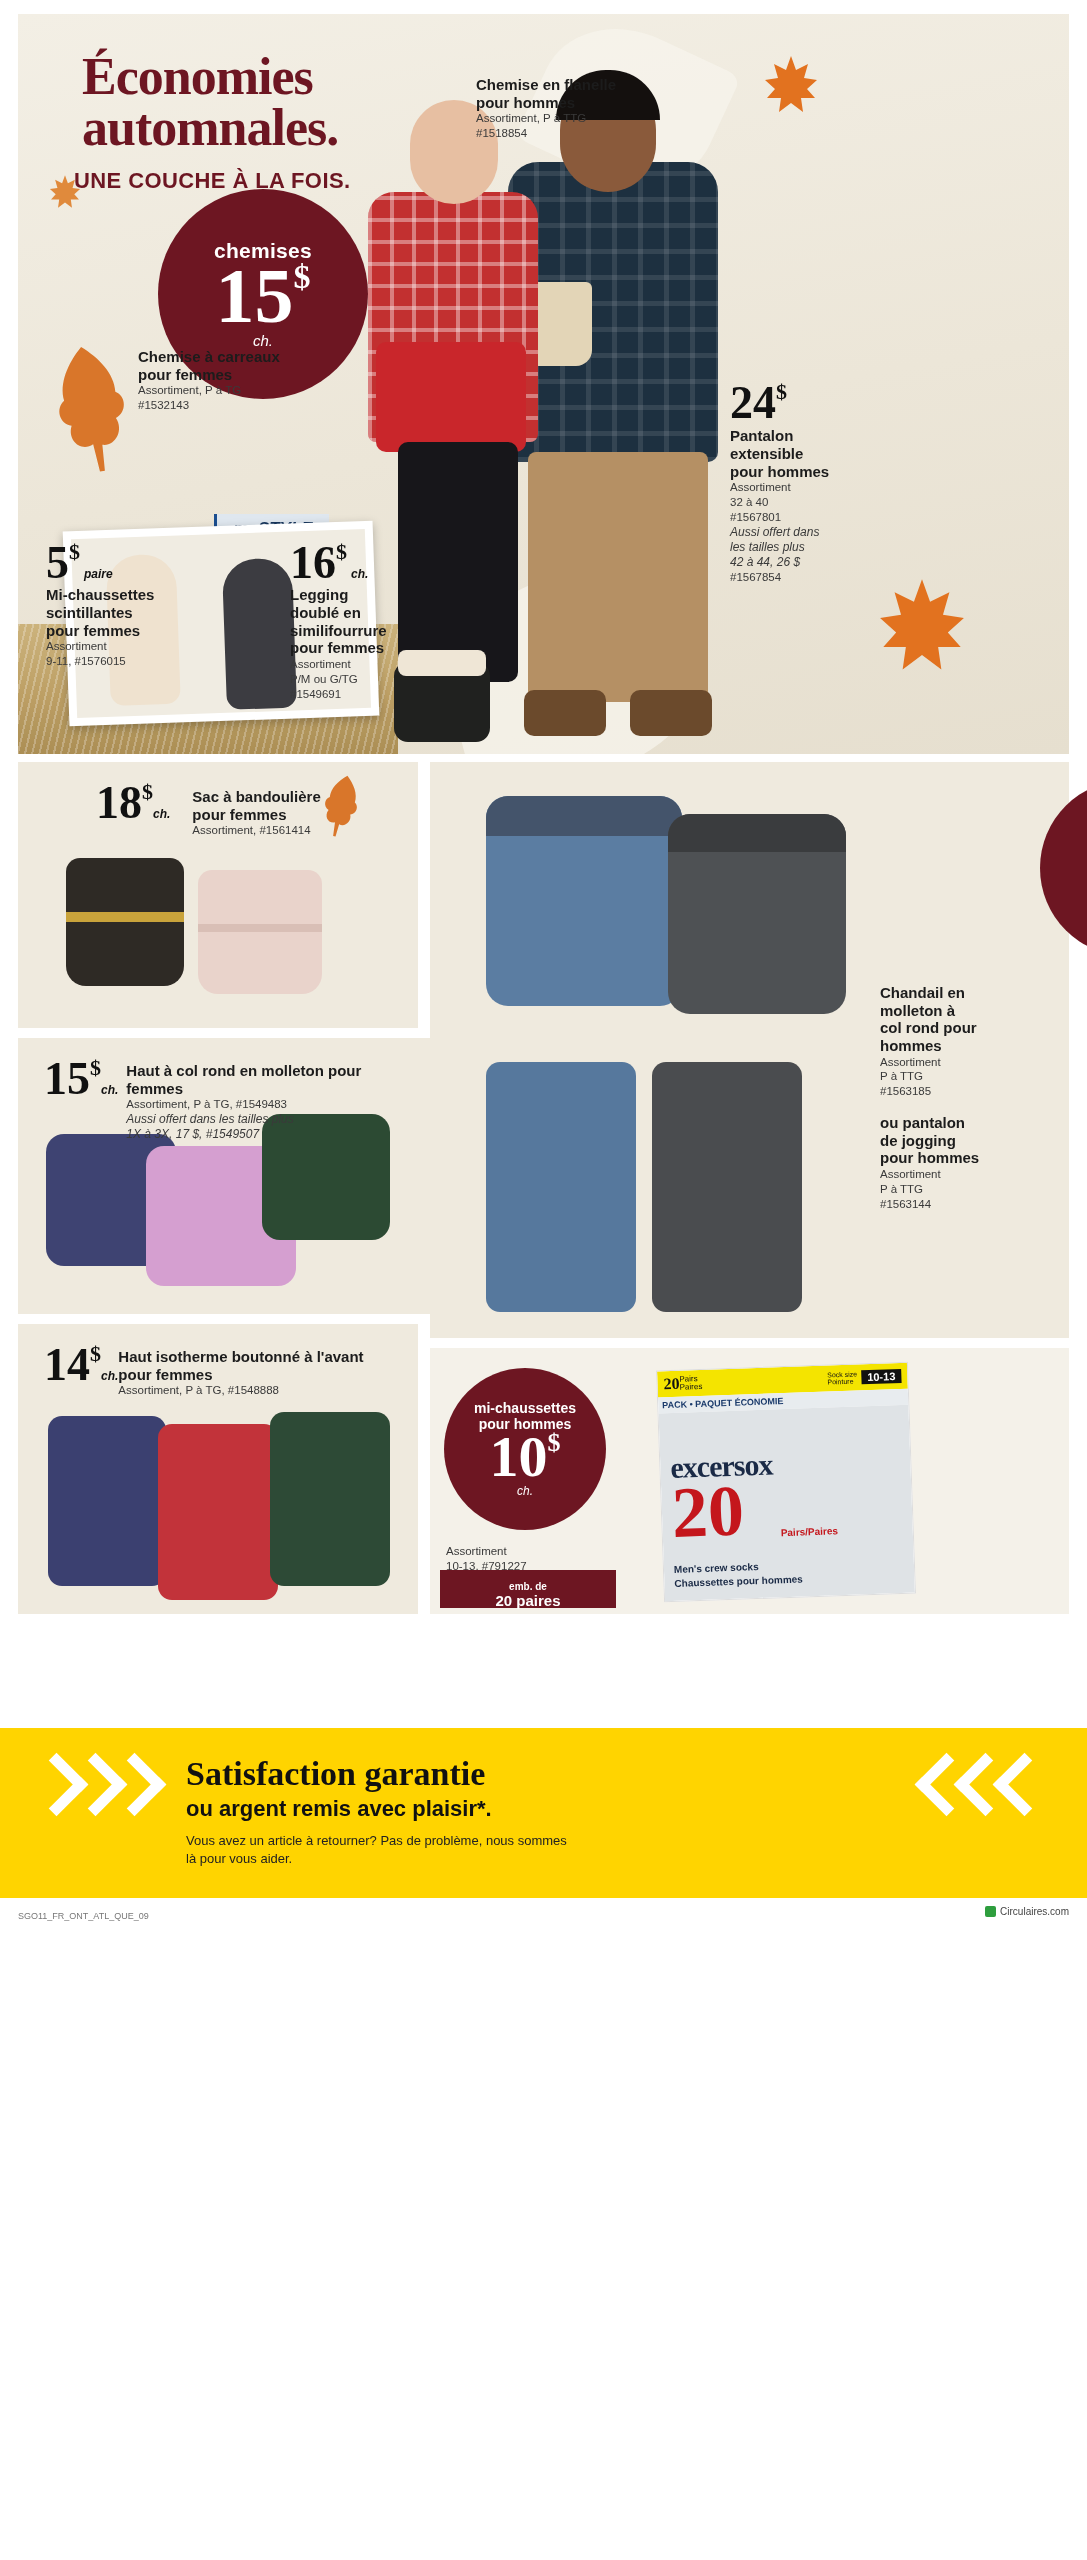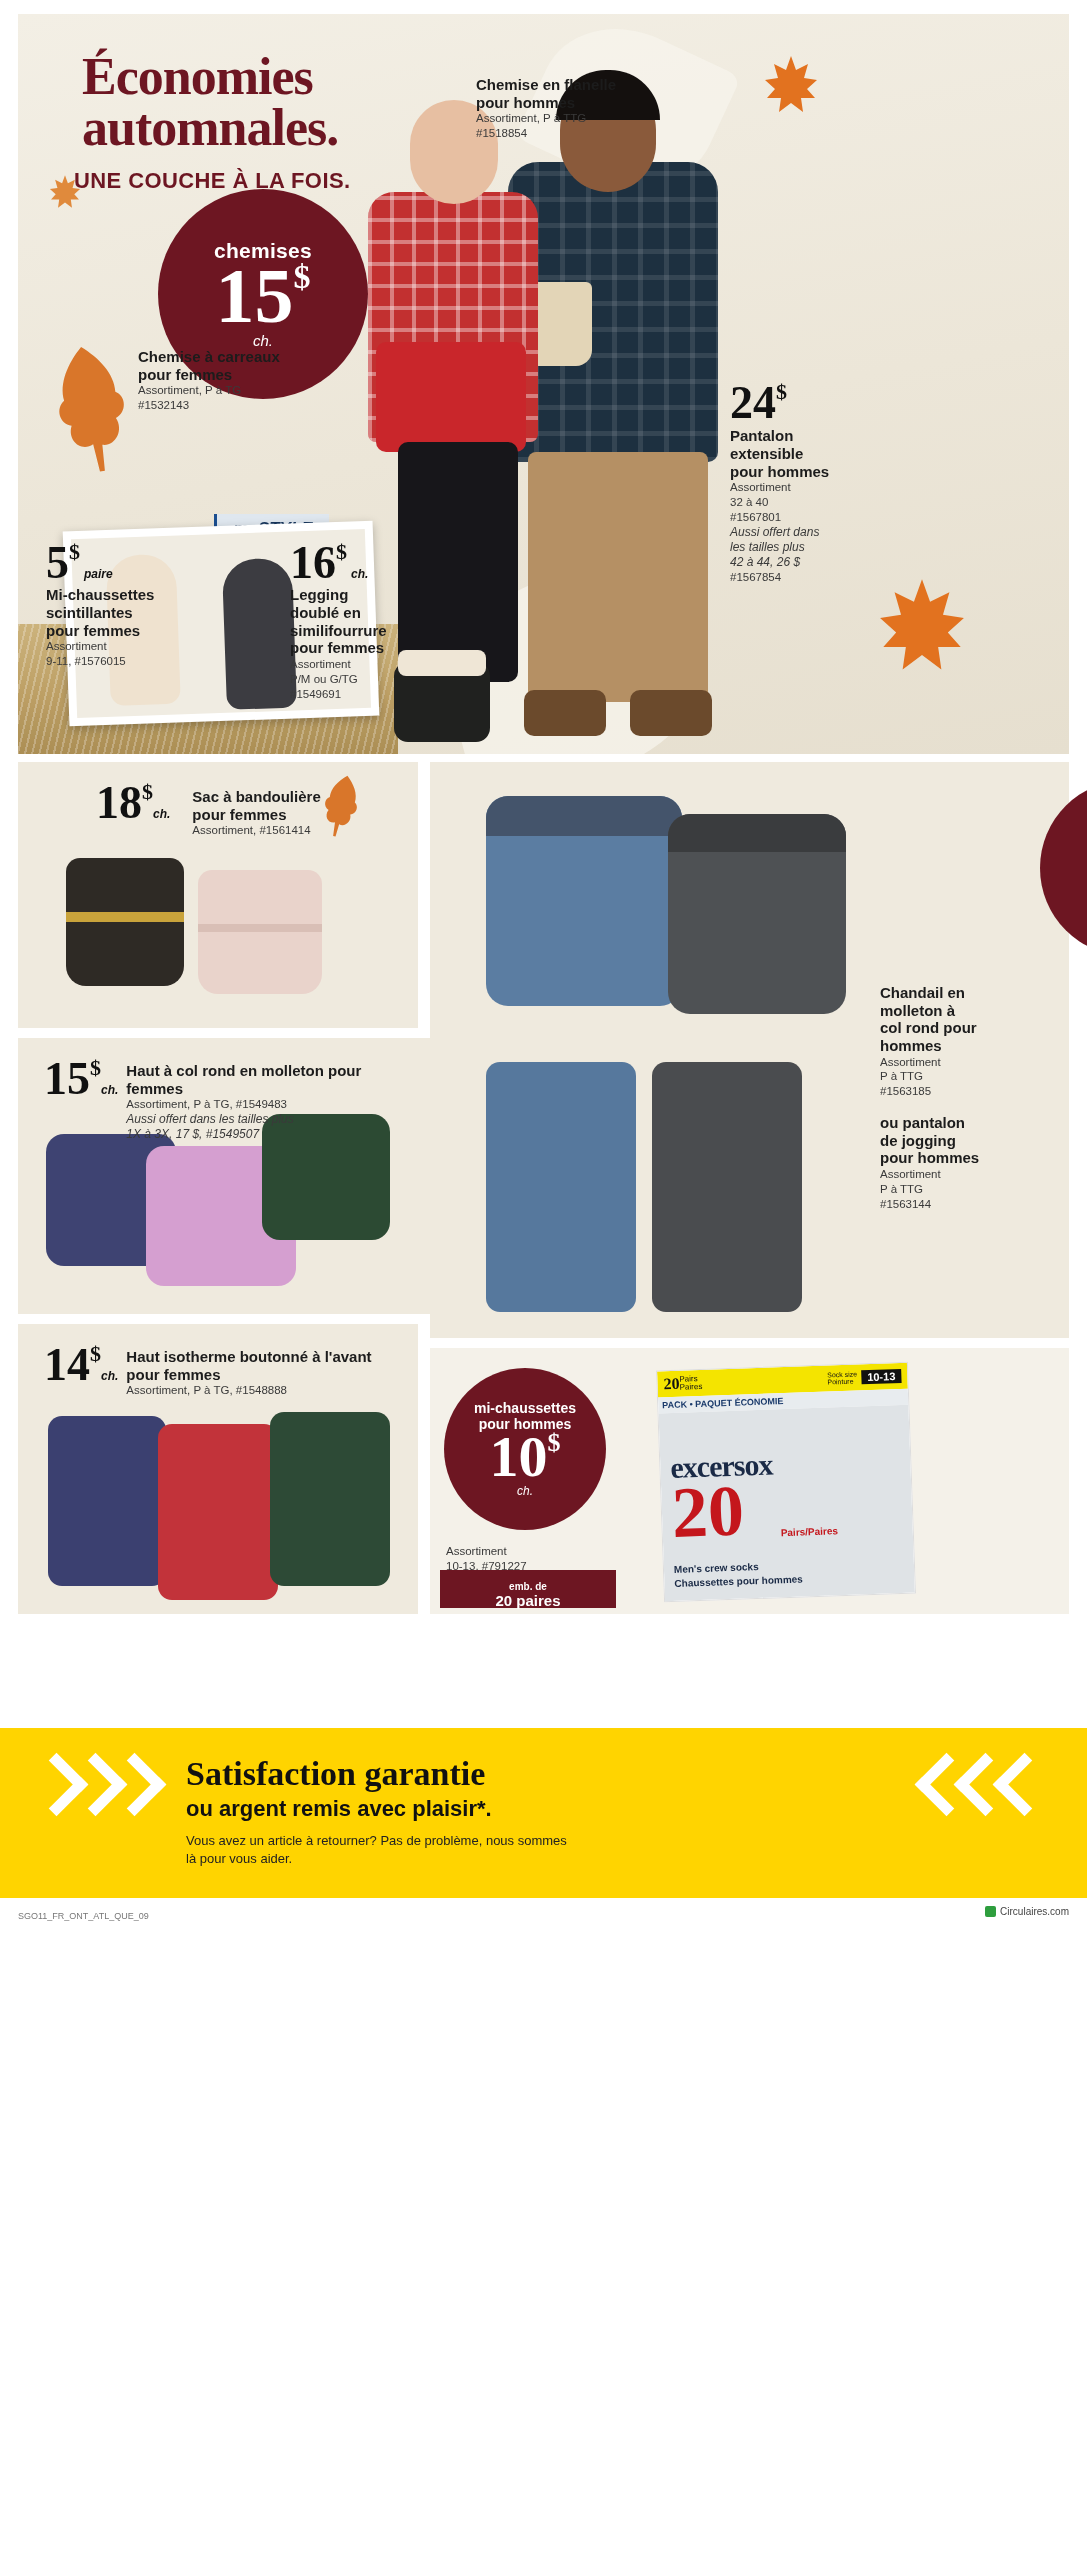--- a/index.html
+++ b/index.html
@@ -335,21 +335,21 @@
         </div>
       </div>
     </div>
 
     <div class="panel thermal">
       <div class="sweater" style="left:30px;top:92px;width:118px;height:170px;background:#3b4070;border-radius:14px;"></div>
       <div class="sweater" style="left:140px;top:100px;width:120px;height:176px;background:#c2333a;border-radius:14px;"></div>
       <div class="sweater" style="left:252px;top:88px;width:120px;height:174px;background:#2d4a36;border-radius:14px;"></div>
 
       <div class="cap-block" style="left:26px;top:20px;width:360px;">
-        <div style="display:flex;align-items:flex-start;gap:8px;">
+        <div style="display:flex;align-items:flex-start;">
           <div class="price-inline">
             <span class="num">14</span><span class="cur">$</span><span class="ch">ch.</span>
           </div>
           <div style="padding-top:4px;">
             <div class="cap-title"><span>Haut isotherme boutonné à l'avant</span><br><span>pour femmes</span></div>
             <div class="cap-line">Assortiment, P à TG, #1548888</div>
           </div>
         </div>
       </div>
     </div>

